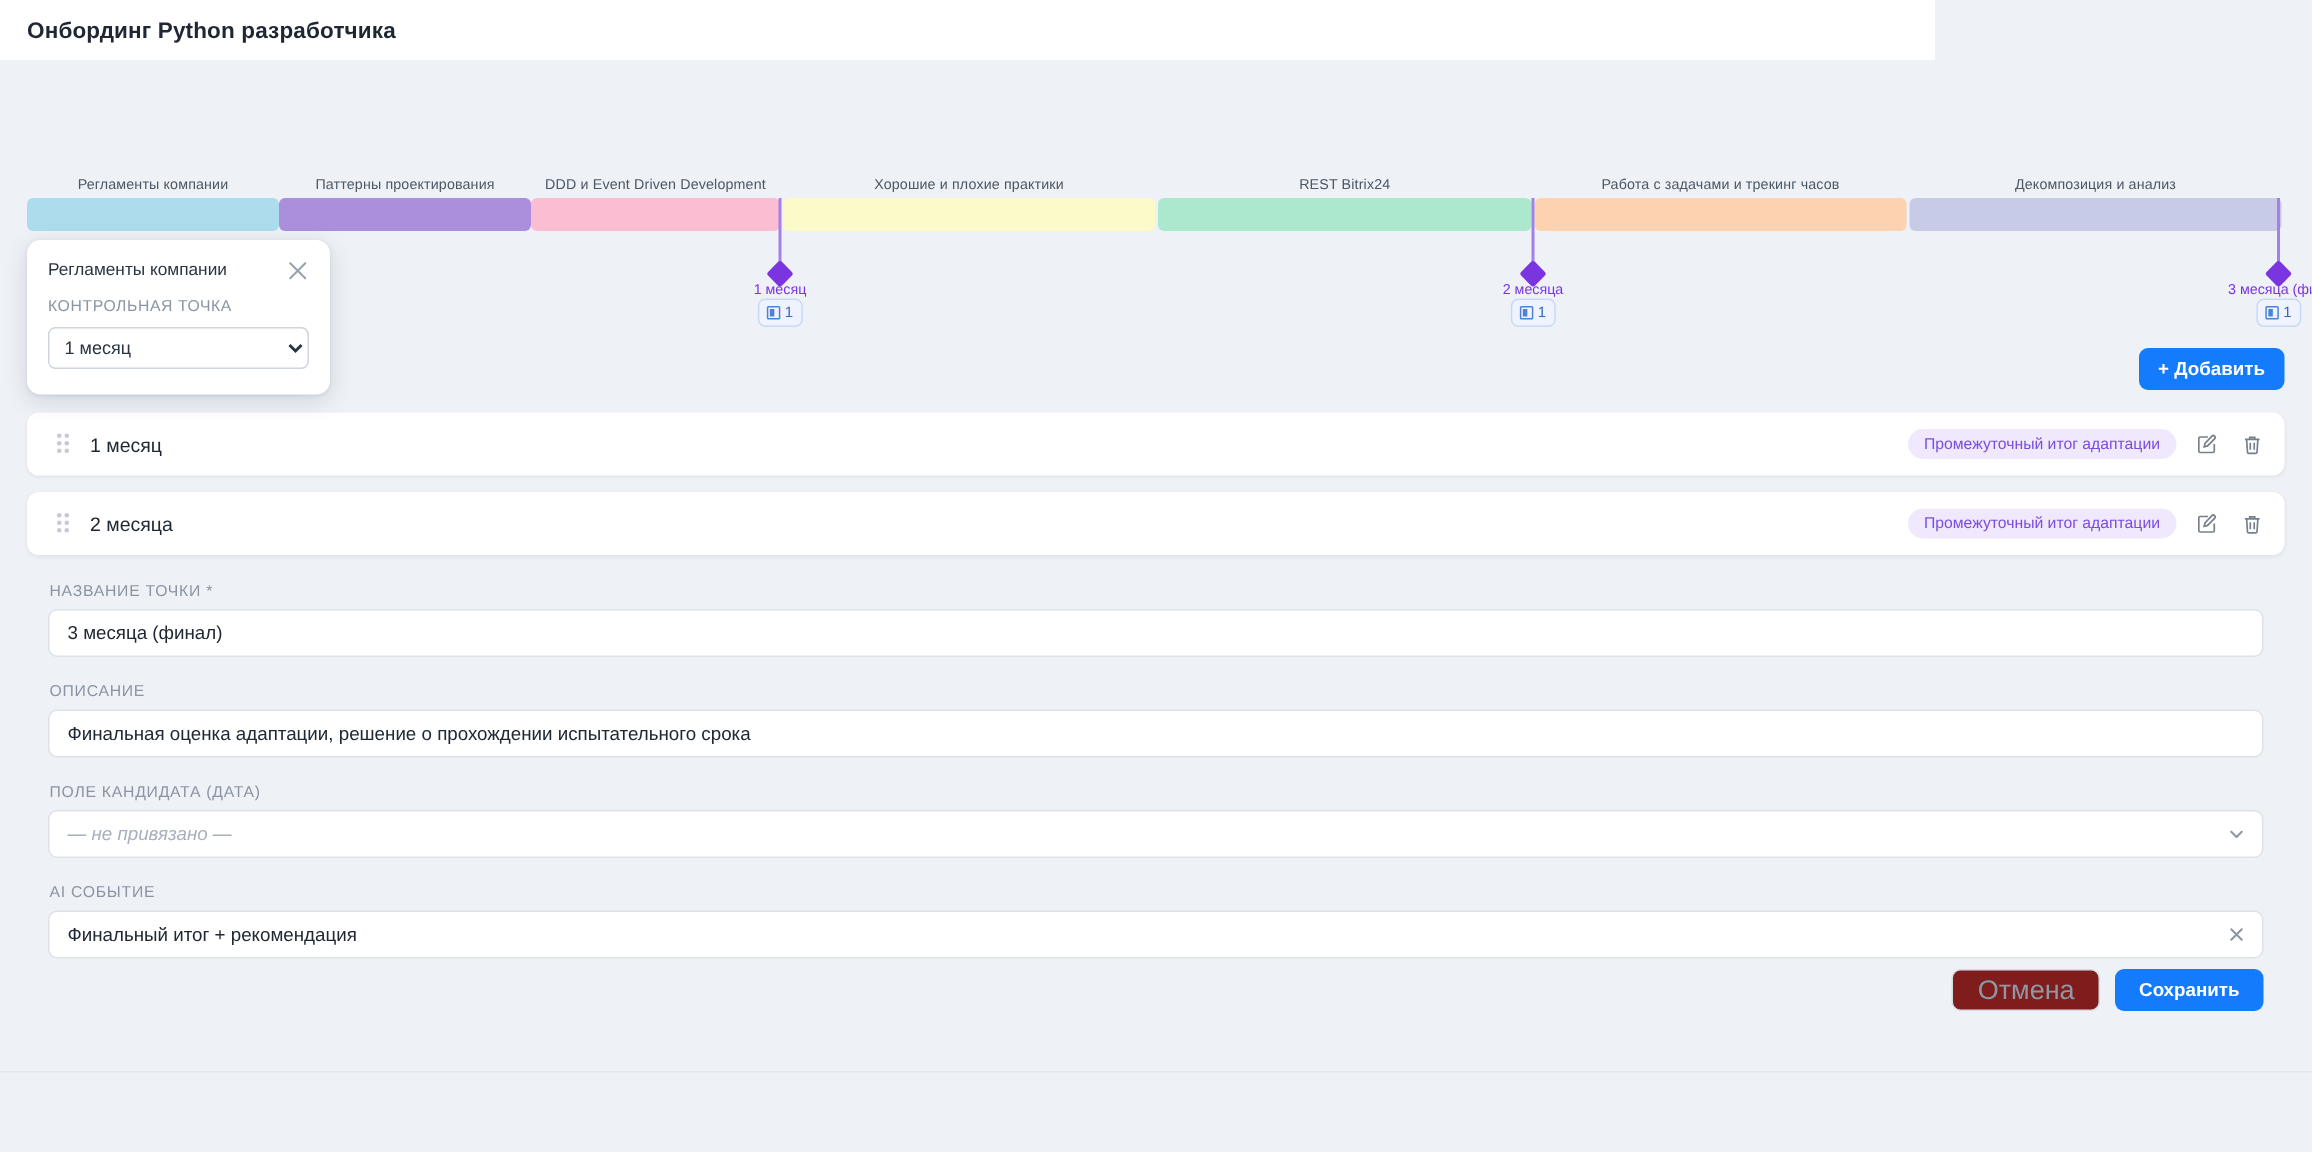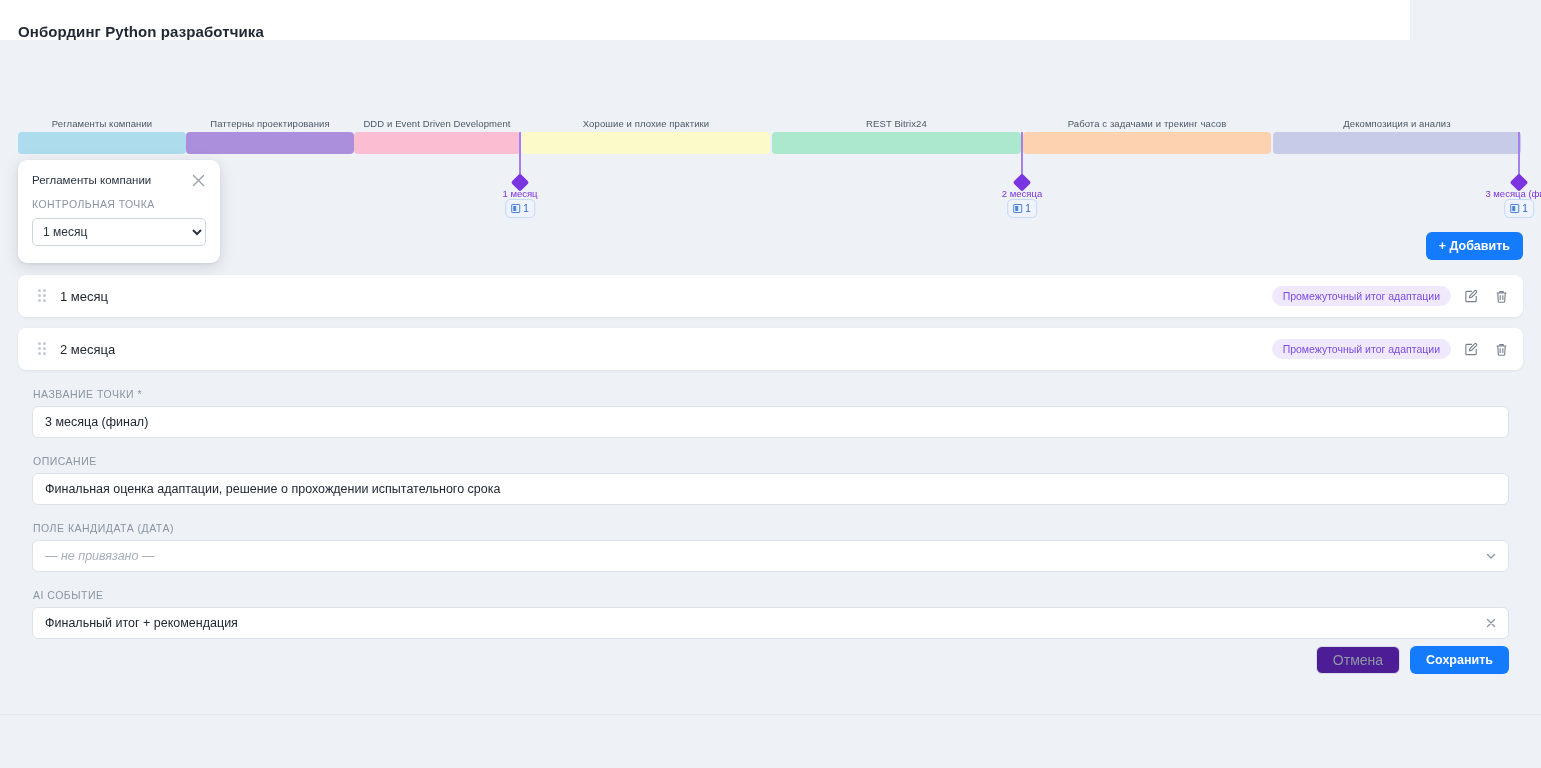--- a/index.html
+++ b/index.html
@@ -10,23 +10,23 @@
     overflow: hidden;
     background: #eef1f5;
     font-family: "Liberation Sans", "DejaVu Sans", sans-serif;
     -webkit-font-smoothing: antialiased;
   }
   #app { position: relative; width: 1541px; height: 768px; background: #eef1f5; }
 
   
   .app-header {
     position: absolute; left: 0; top: 0;
-    width: 1410px; height: 40px;
+    width: 1290px; height: 40px;
     background: #ffffff;
-    display: flex; align-items: flex-end;
+    display: flex; align-items: center;
   }
   .app-title {
     margin-left: 18px;
     font-size: 15px; font-weight: 700; color: #1f2733;
     letter-spacing: .1px;
   }
 
   .tabbar {
     position: absolute; left: 0; top: 40px;
     width: 1541px; height: 45px;
@@ -199,23 +199,23 @@
     position: absolute; right: 11px; top: 50%;
     transform: translateY(-50%);
     color: #8c96a3; display: flex; align-items: center;
   }
   .form-actions {
     position: absolute; right: 14px; bottom: 12px;
     display: flex; gap: 10px;
   }
   .btn-cancel {
     height: 28px; padding: 0 16px;
-    background: #4c1d95; border: 1px solid #d7dde4;
+    background: #7f1d1d; border: 1px solid #d7dde4;
     border-radius: 6px; color: #8e98a5;
-    font-size: 14px; cursor: pointer; font-family: inherit;
+    font-size: 18px; cursor: pointer; font-family: inherit;
   }
   .btn-save {
     height: 28px; padding: 0 16px;
     background: #147bfc; border: none;
     border-radius: 6px; color: #fff; font-weight: 700;
     font-size: 12.5px; cursor: pointer; font-family: inherit;
   }
 
   .bottom-rule {
     position: absolute; left: 0; top: 714px;

